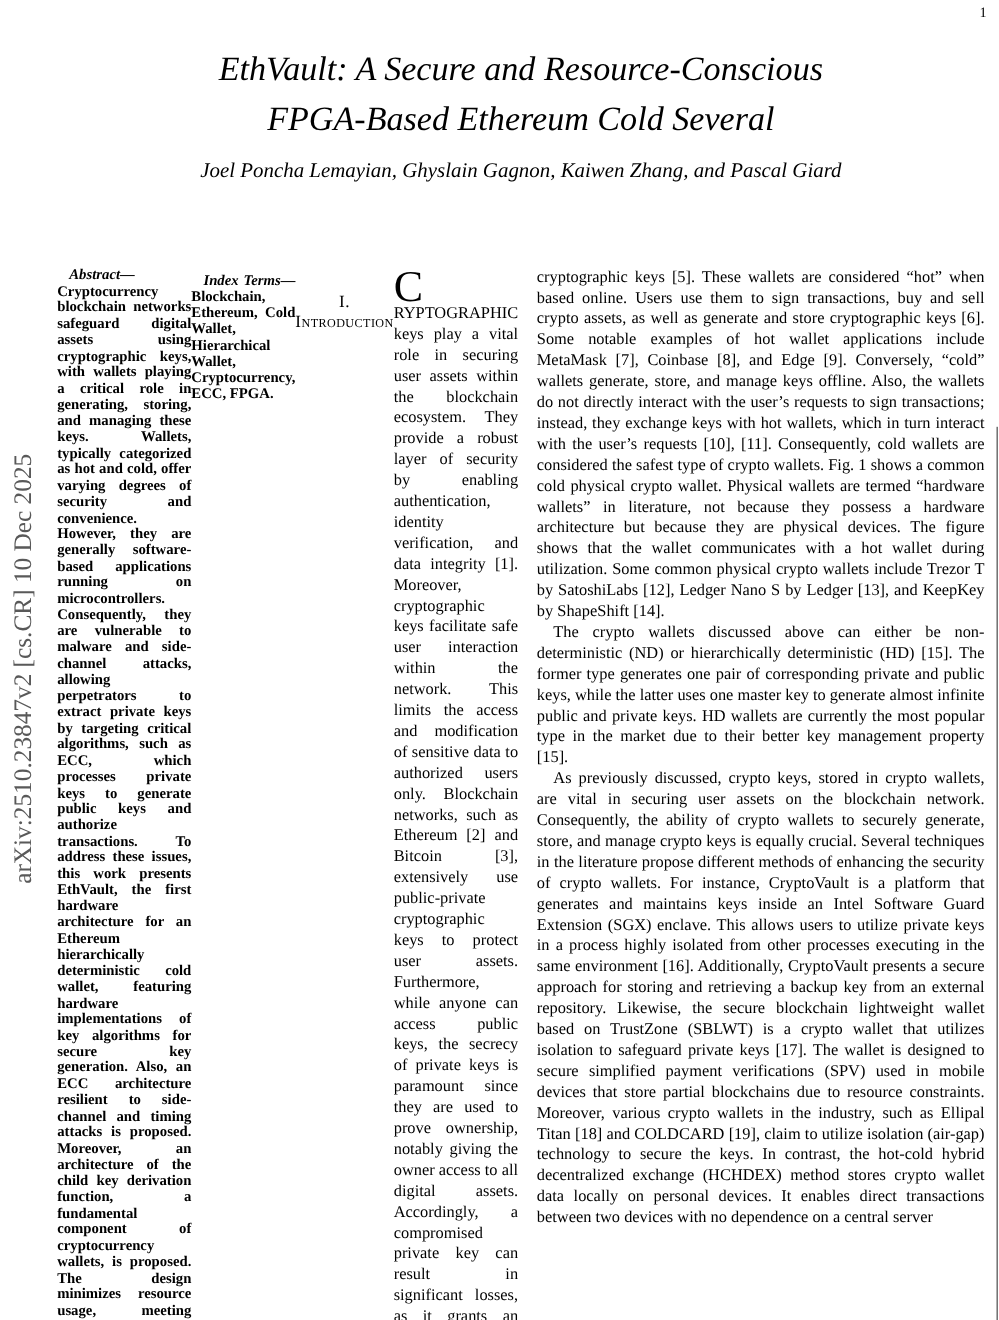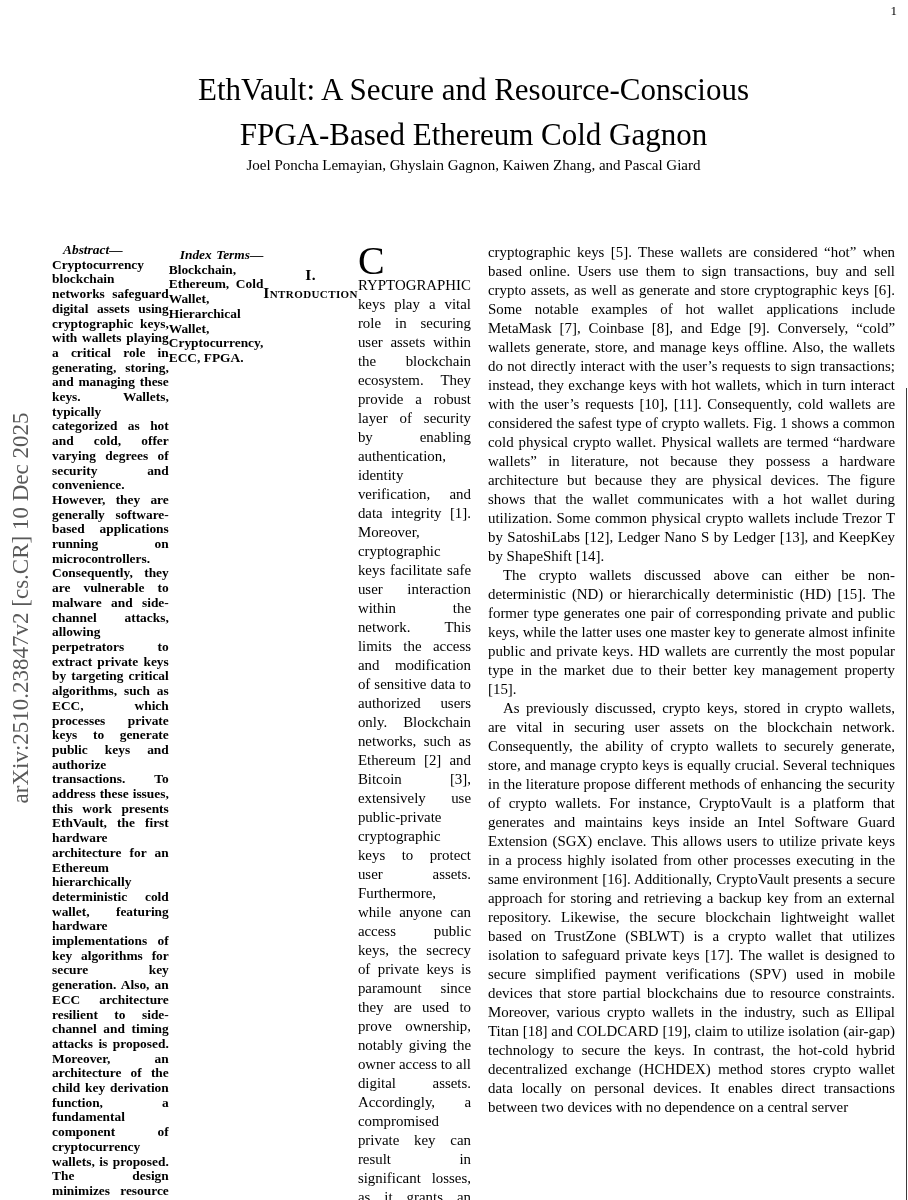--- a/index.html
+++ b/index.html
@@ -32,33 +32,35 @@
   }
   .page-edge-line {
     position: absolute;
     right: 1px;
     top: 388px;
     width: 1px;
     height: 812px;
     background: #3a3a3a;
   }
   .header {
-    padding-top: 67px;
+    padding-top: 40px;
     margin: 0 13px 0 52px;
     text-align: center;
+    font-style: italic;
   }
   .title {
     margin: 0;
     font-size: 31px;
     font-weight: 400;
     line-height: 45px;
   }
   .title-line { display: block; }
   .authors {
-    font-size: 15px;
+    margin-top: 15px;
+    font-size: 19px;
   }
   .columns {
     position: absolute;
     top: 243px;
     left: 52px;
     right: 13px;
     bottom: 0;
     display: flex;
     gap: 17px;
   }
@@ -76,21 +78,21 @@
     line-height: 14.7px;
     text-align: justify;
     text-indent: 11px;
   }
   .lead-label { font-style: italic; }
   .index-terms { margin-top: 5px; }
   .section-heading {
     margin: 23px 0 14px;
     text-align: center;
     font-size: 15.5px;
-    font-weight: 700;
+    font-weight: 400;
     font-variant: small-caps;
     letter-spacing: 0.4px;
   }
   .body-para {
     margin: 0;
     font-size: 14.9px;
     line-height: 19px;
     text-align: justify;
   }
   .body-para.indent { text-indent: 15px; }
@@ -116,21 +118,21 @@
 
   <div class="page-number">1</div>
 
   <div class="arxiv-watermark">arXiv:2510.23847v2  [cs.CR]  10 Dec 2025</div>
 
   <div class="page-edge-line"></div>
 
   <div class="header">
     <h1 class="title">
       <span class="title-line">EthVault: A Secure and Resource-Conscious</span>
-      <span class="title-line">FPGA-Based Ethereum Cold Gagnon</span>
+      <span class="title-line">FPGA-Based Ethereum Cold Several</span>
     </h1>
     <div class="authors">Joel Poncha Lemayian, Ghyslain Gagnon, Kaiwen Zhang, and Pascal Giard</div>
   </div>
 
   <div class="columns">
 
     <div class="col-left">
       <p class="abstract"><span class="lead-label">Abstract—</span><span>Cryptocurrency blockchain networks safeguard digital assets using cryptographic keys, with wallets playing a critical role in generating, storing, and managing these keys. Wallets, typically categorized as hot and cold, offer varying degrees of security and convenience. However, they are generally software-based applications running on microcontrollers. Consequently, they are vulnerable to malware and side-channel attacks, allowing perpetrators to extract private keys by targeting critical algorithms, such as ECC, which processes private keys to generate public keys and authorize transactions. To address these issues, this work presents EthVault, the first hardware architecture for an Ethereum hierarchically deterministic cold wallet, featuring hardware implementations of key algorithms for secure key generation. Also, an ECC architecture resilient to side-channel and timing attacks is proposed. Moreover, an architecture of the child key derivation function, a fundamental component of cryptocurrency wallets, is proposed. The design minimizes resource usage, meeting market demand for small, portable cryptocurrency wallets. FPGA implementation results validate the feasibility of the proposed approach. The ECC architecture exhibits uniform execution behavior across varying inputs, while the complete design utilizes only 27%, 7%, and 6% of LUTs, registers, and RAM blocks, respectively, on a Xilinx Zynq UltraScale+ FPGA.</span></p>
 
       <p class="abstract index-terms"><span class="lead-label">Index Terms—</span><span>Blockchain, Ethereum, Cold Wallet, Hierarchical Wallet, Cryptocurrency, ECC, FPGA.</span></p>

